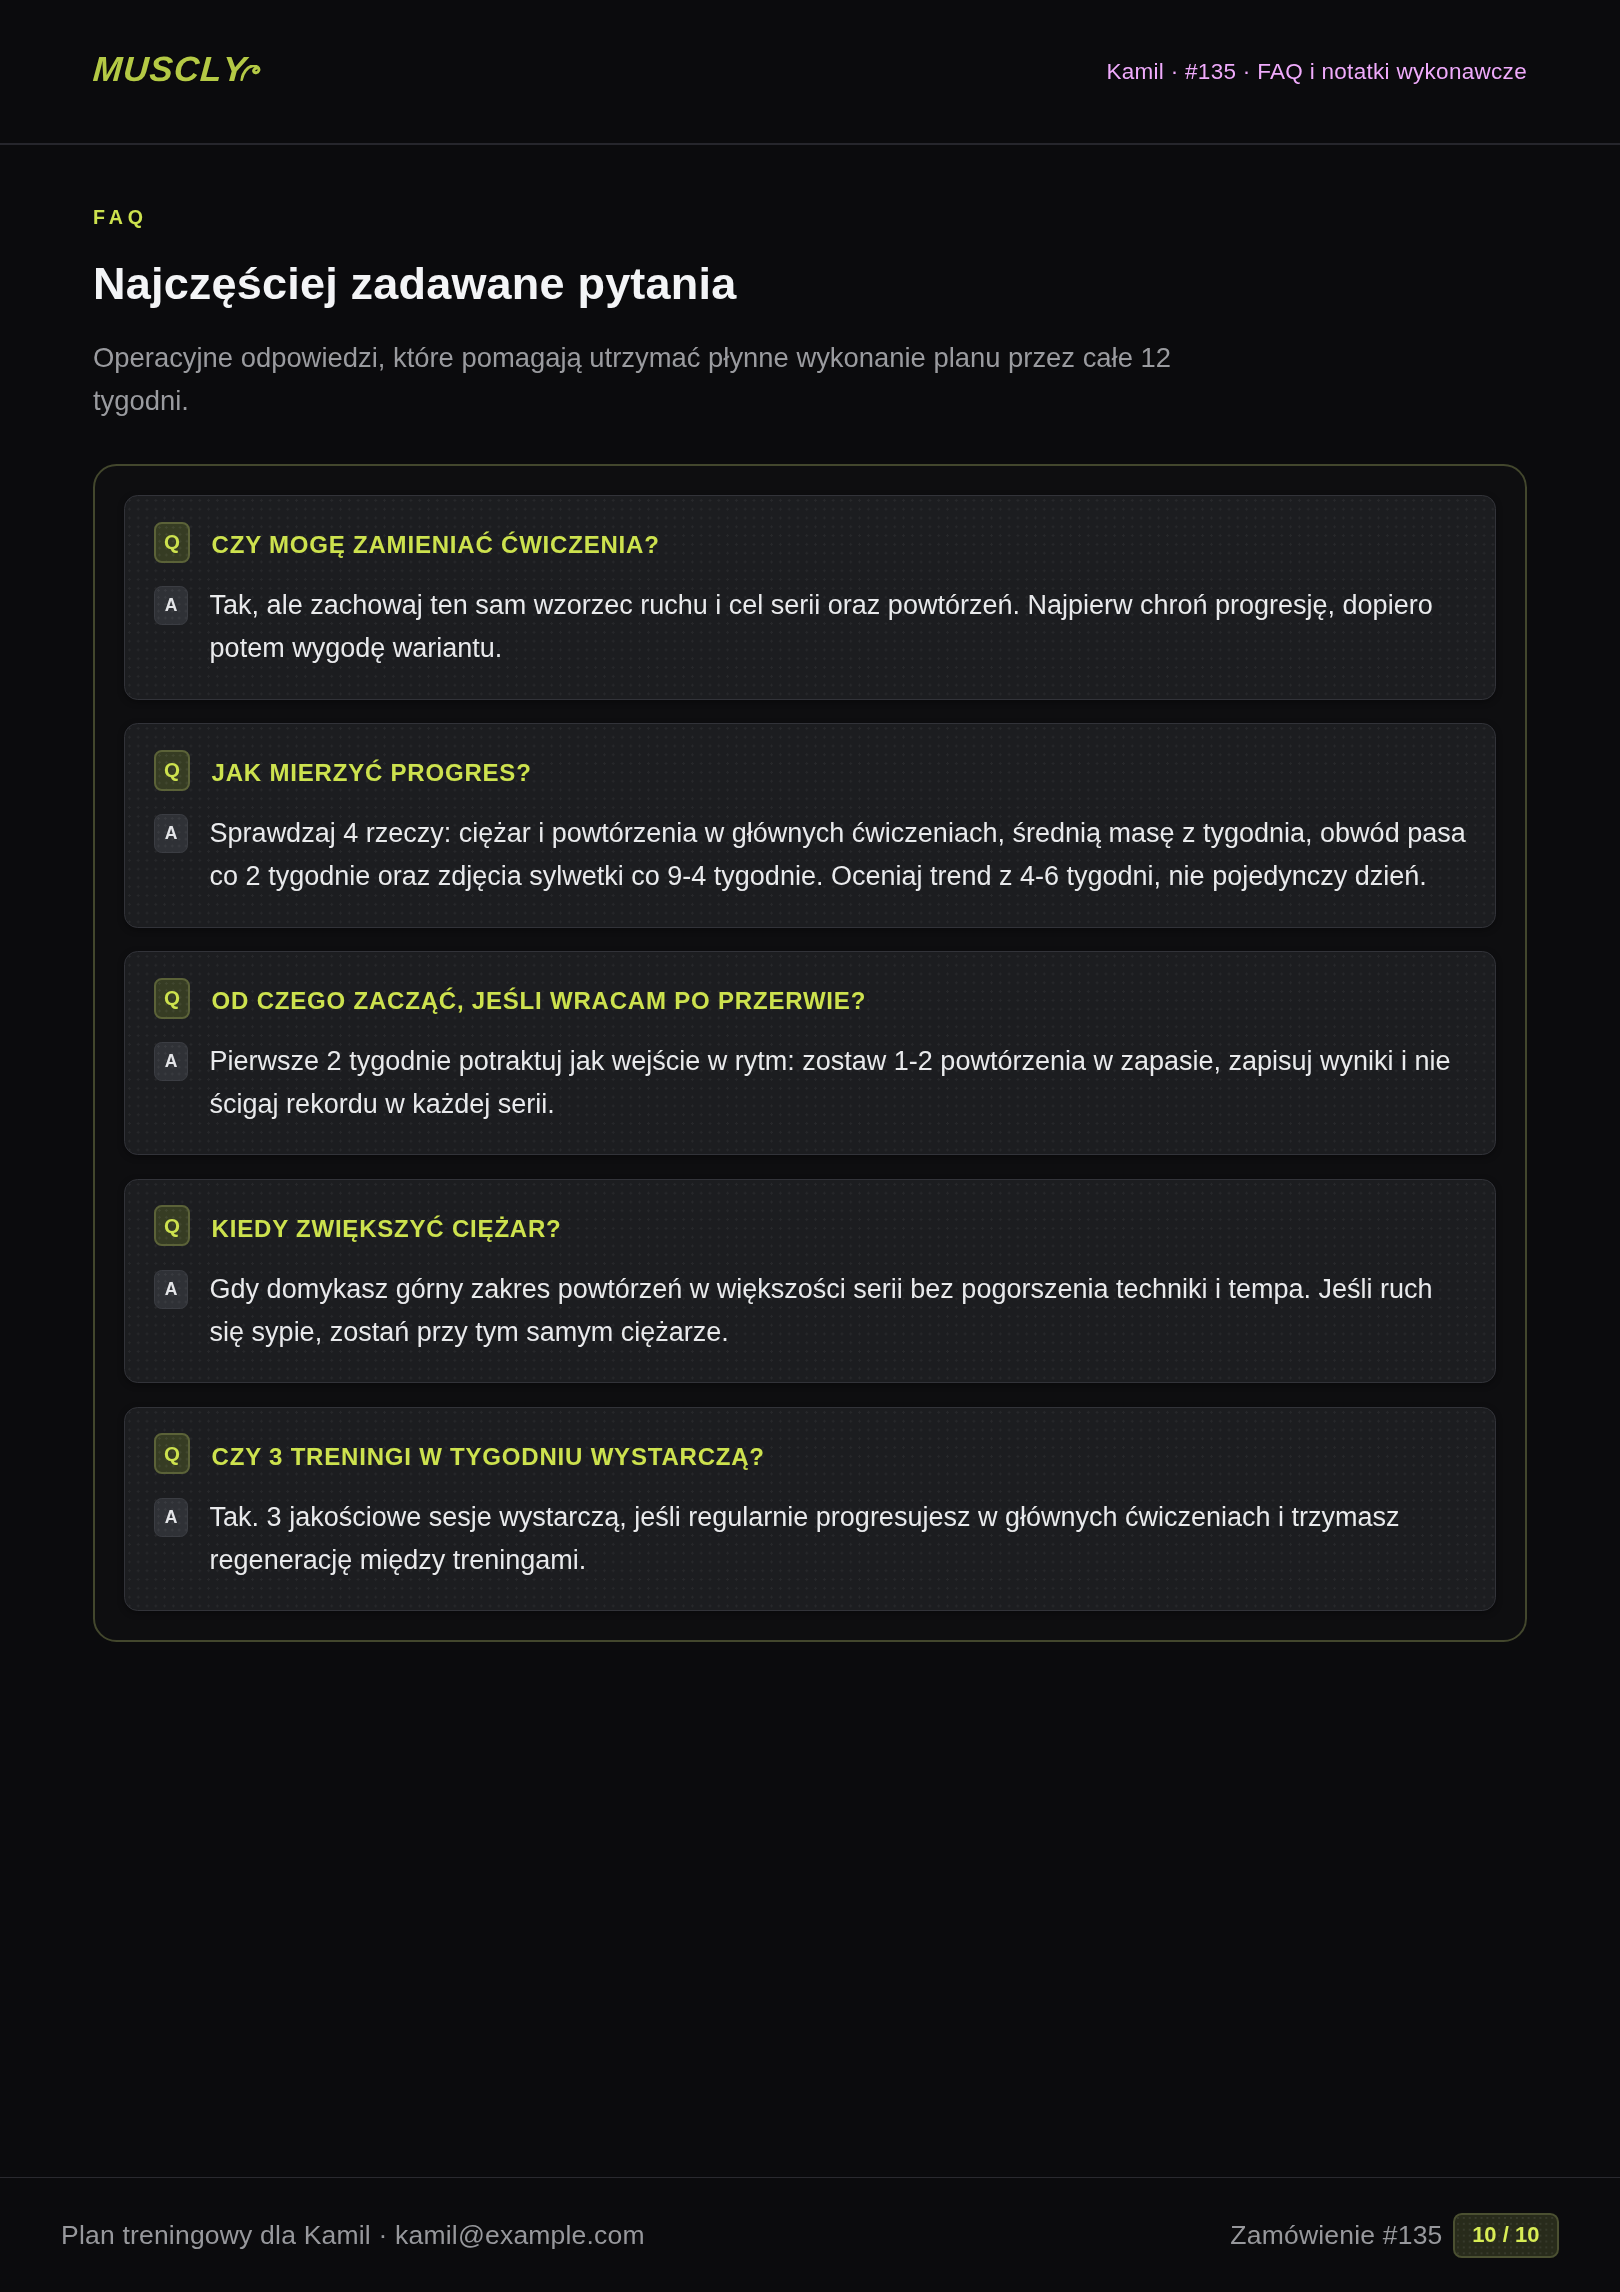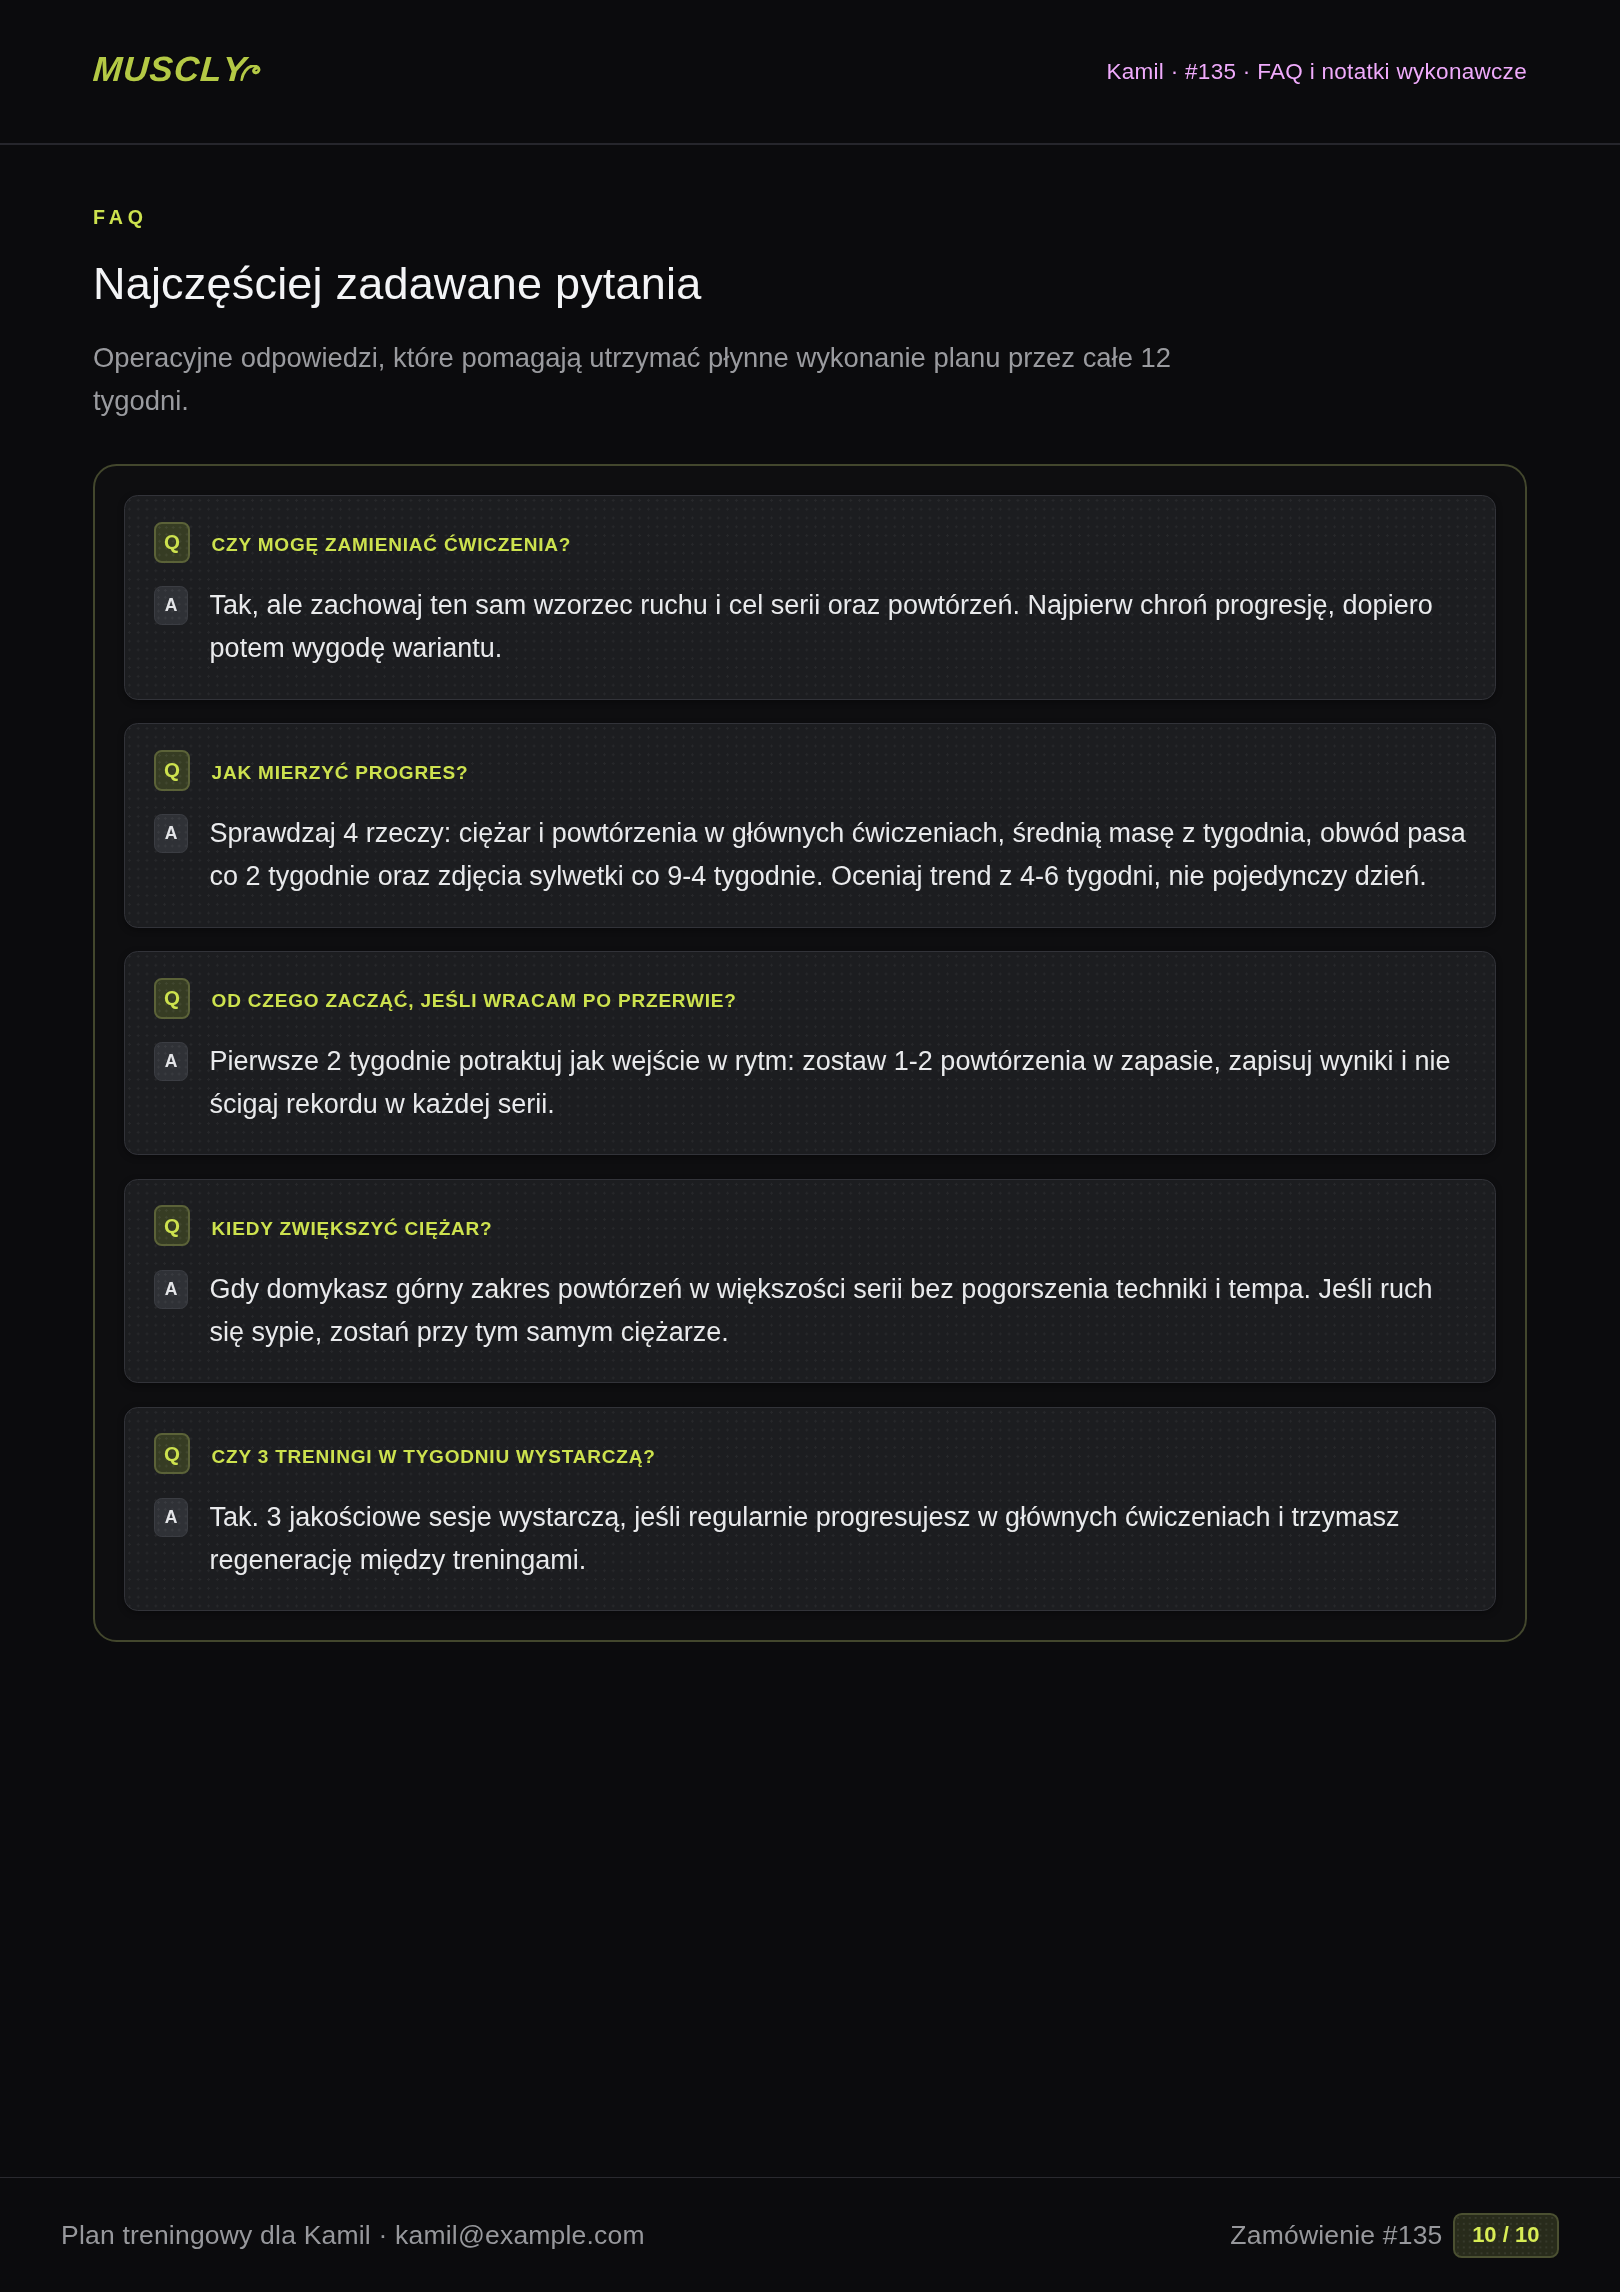--- a/index.html
+++ b/index.html
@@ -47,21 +47,21 @@
   .hero { padding: 61px 93px 0 93px; }
   .eyebrow {
     font-size: 19.6px;
     font-weight: 700;
     letter-spacing: 4.9px;
     color: #cde24e;
   }
   .page-title {
     margin: 29px 0 0 0;
     font-size: 45px;
-    font-weight: 400;
+    font-weight: 700;
     color: #f3f4f6;
     letter-spacing: 0.2px;
   }
   .subtitle {
     margin-top: 25.5px;
     max-width: 1088px;
     font-size: 27.4px;
     line-height: 1.6;
     color: #9a9b9f;
   }
@@ -103,21 +103,21 @@
     border: 2px solid #5b6238;
     color: #cde24e;
     font-size: 20.6px;
     font-weight: 700;
     display: flex;
     align-items: center;
     justify-content: center;
     box-sizing: border-box;
   }
   .question {
-    font-size: 19px;
+    font-size: 24px;
     font-weight: 700;
     letter-spacing: 0.8px;
     color: #cde24e;
     text-transform: uppercase;
     margin-top: 6px;
   }
   .a-row {
     display: flex;
     align-items: flex-start;
     gap: 21.6px;

